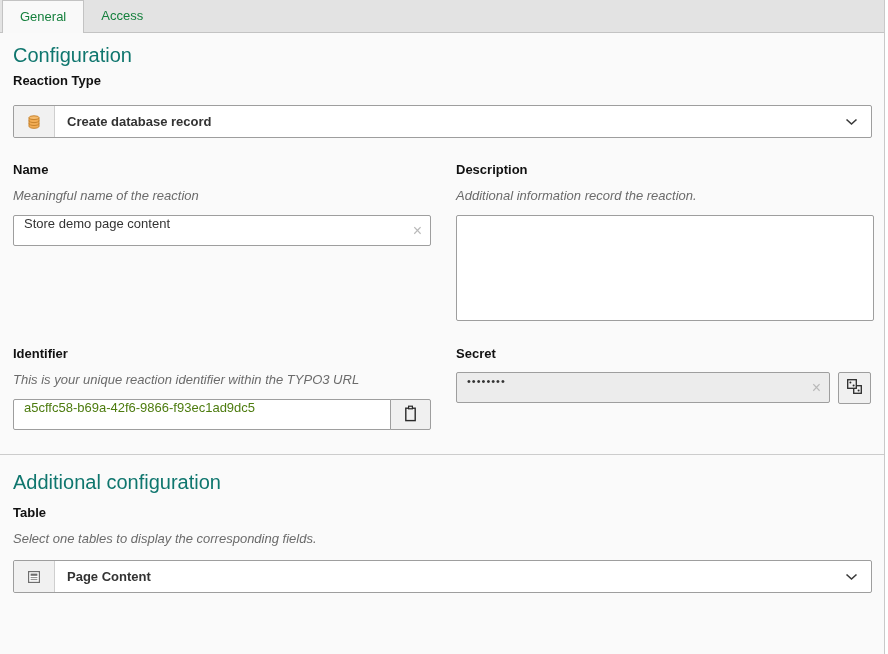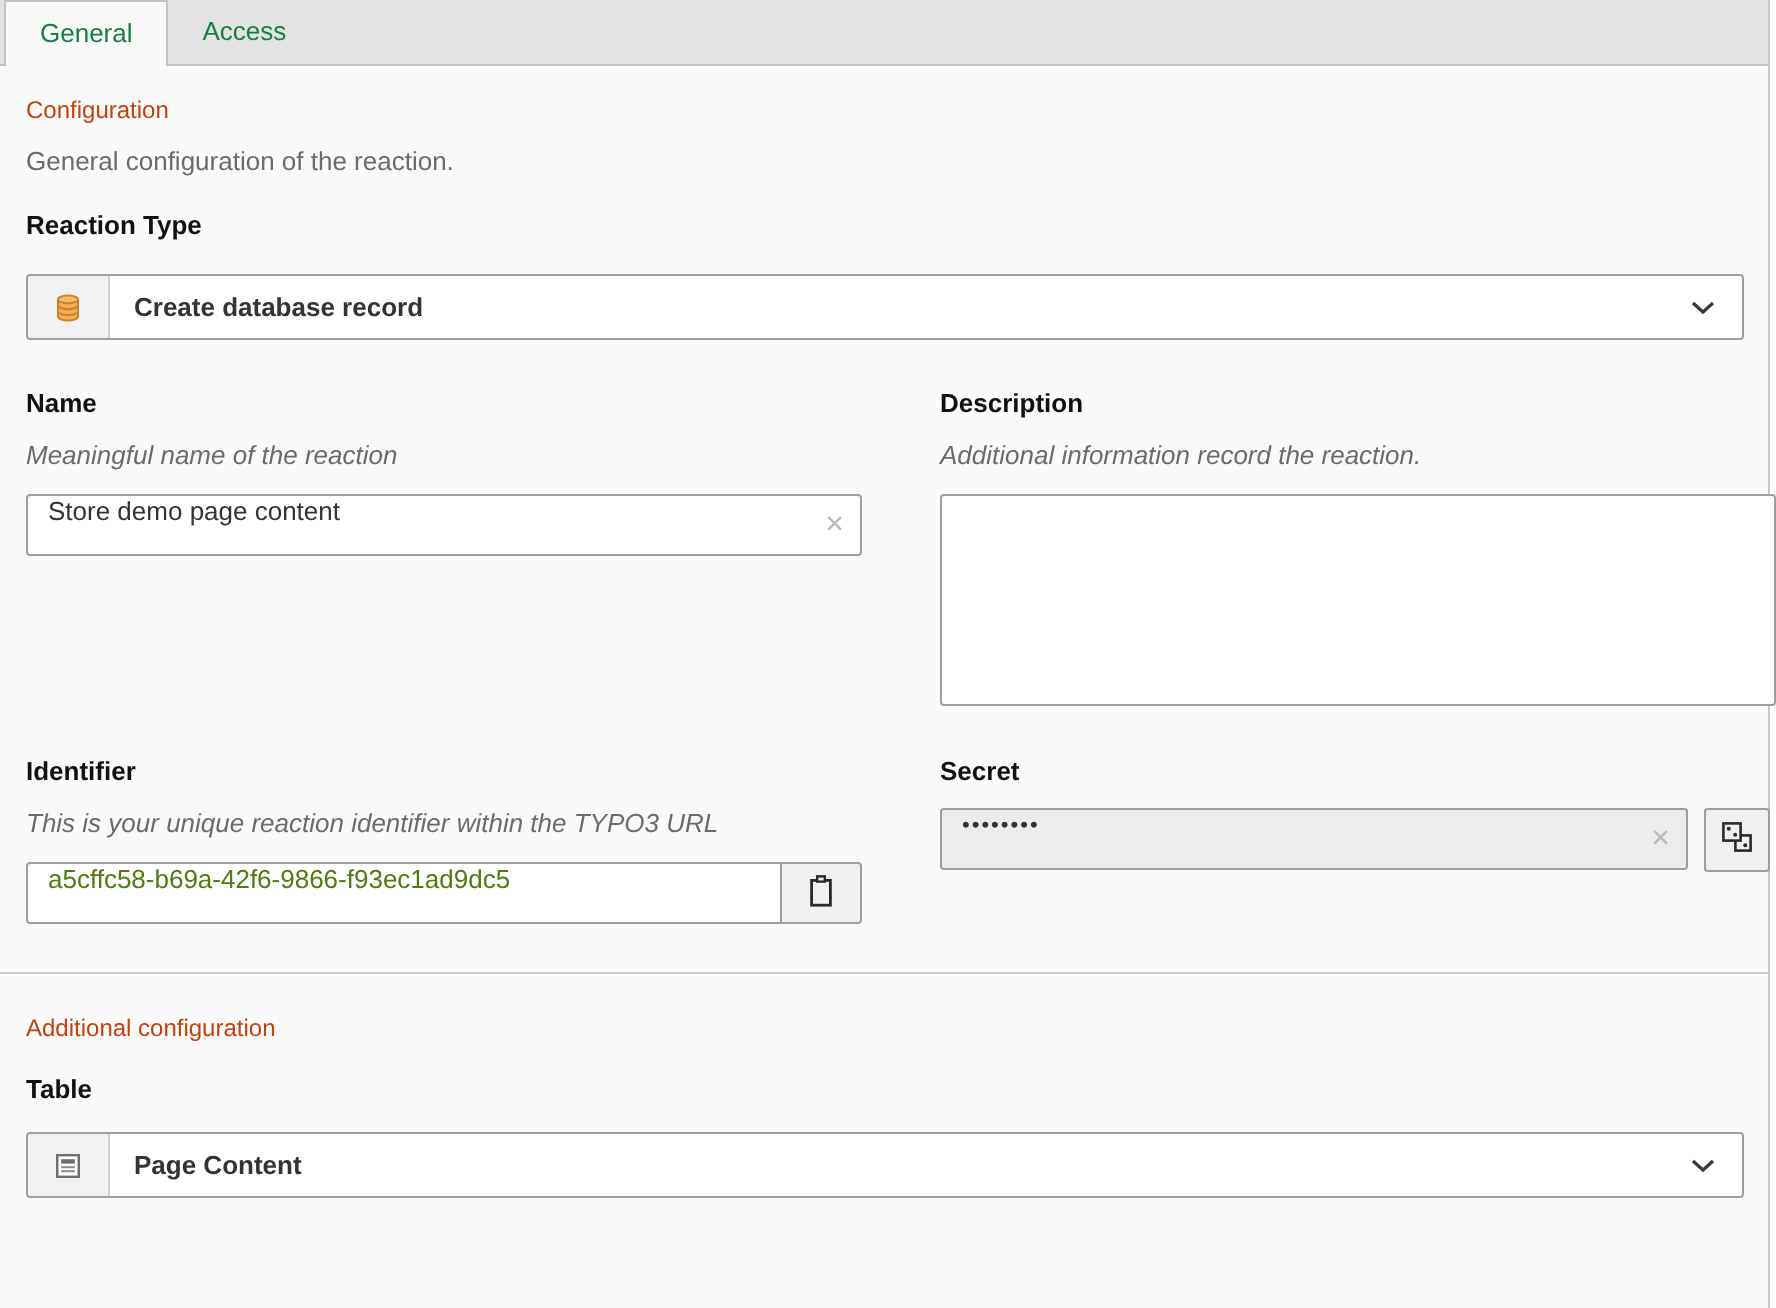--- a/index.html
+++ b/index.html
@@ -28,25 +28,25 @@
   }
   .tab.active {
     background: #f9f9f9;
     border: 1px solid #c3c3c3;
     border-bottom: none;
     height: 33px; margin-bottom: -1px;
     line-height: 32px;
   }
   
   .content { padding: 13px 10px 0 13px; }
-  .section-title { font-size: 12px; font-weight: 400; color: #c2410c; margin: 0 0 8px; line-height: 19px; }
+  .section-title { font-size: 20px; font-weight: 400; color: #0f766e; margin: 0 0 8px; line-height: 19px; }
   .section-sub { color: #6b6b6b; margin: 0 0 16px; line-height: 16px; }
   .field-label { font-weight: 700; color: #111; line-height: 16px; margin: 0 0 10px; }
   .field-help { color: #6b6b6b; line-height: 16px; margin: 0 0 11px; font-style: italic; }
-  .field-row { display: grid; grid-template-columns: 418px 418px; column-gap: 39px; margin-top: 24px; }
+  .field-row { display: grid; grid-template-columns: 418px 418px; column-gap: 25px; margin-top: 24px; }
   
   .select {
     display: flex; align-items: stretch;
     width: 859px; height: 33px;
     background: #fff; border: 1px solid #9e9e9e; border-radius: 2px;
     margin-top: 16px; cursor: pointer;
   }
   .select-icon {
     width: 41px; background: #f1f1f1;
     border-right: 1px solid #cfcfcf;
@@ -108,21 +108,20 @@
     <div class="tab active">
       <span>General</span>
     </div>
     <div class="tab">
       <span>Access</span>
     </div>
   </div>
 
   <div class="content">
     <h2 class="section-title">Configuration</h2>
-    <p class="section-sub">General configuration of the reaction.</p>
 
     <div class="field-label">Reaction Type</div>
     <div class="select">
       <span class="select-icon">
         <svg width="16" height="16" viewBox="0 0 16 16">
           <path d="M3 3.7 v8.6 c0 1.1 2.2 2 5 2 s5 -0.9 5 -2 v-8.6" fill="#f2ad55" stroke="#c8832c" stroke-width="1"></path>
           <ellipse cx="8" cy="3.7" rx="5" ry="1.9" fill="#f6bc6e" stroke="#c8832c" stroke-width="1"></ellipse>
           <path d="M3 6.6 c0 1.1 2.2 2 5 2 s5 -0.9 5 -2" fill="none" stroke="#c8832c" stroke-width="1"></path>
           <path d="M3 9.5 c0 1.1 2.2 2 5 2 s5 -0.9 5 -2" fill="none" stroke="#c8832c" stroke-width="1"></path>
         </svg>
@@ -188,20 +187,21 @@
         </div>
       </div>
     </div>
   </div>
 
   <div class="section2">
     <div class="section2-inner">
       <h2 class="section-title">Additional configuration</h2>
 
       <div class="field-label">Table</div>
+      <div class="field-help">Select one tables to display the corresponding fields.</div>
 
       <div class="select" style="margin-top:13px;">
         <span class="select-icon">
           <svg width="16" height="16" viewBox="0 0 16 16">
             <rect x="2.6" y="2.6" width="10.8" height="10.8" fill="#fff" stroke="#6e6e6e" stroke-width="1.2"></rect>
             <rect x="4.6" y="4.6" width="6.8" height="2.2" fill="#6e6e6e"></rect>
             <rect x="4.6" y="8.1" width="6.8" height="1" fill="#8a8a8a"></rect>
             <rect x="4.6" y="10.1" width="6.8" height="1" fill="#8a8a8a"></rect>
           </svg>
         </span>

